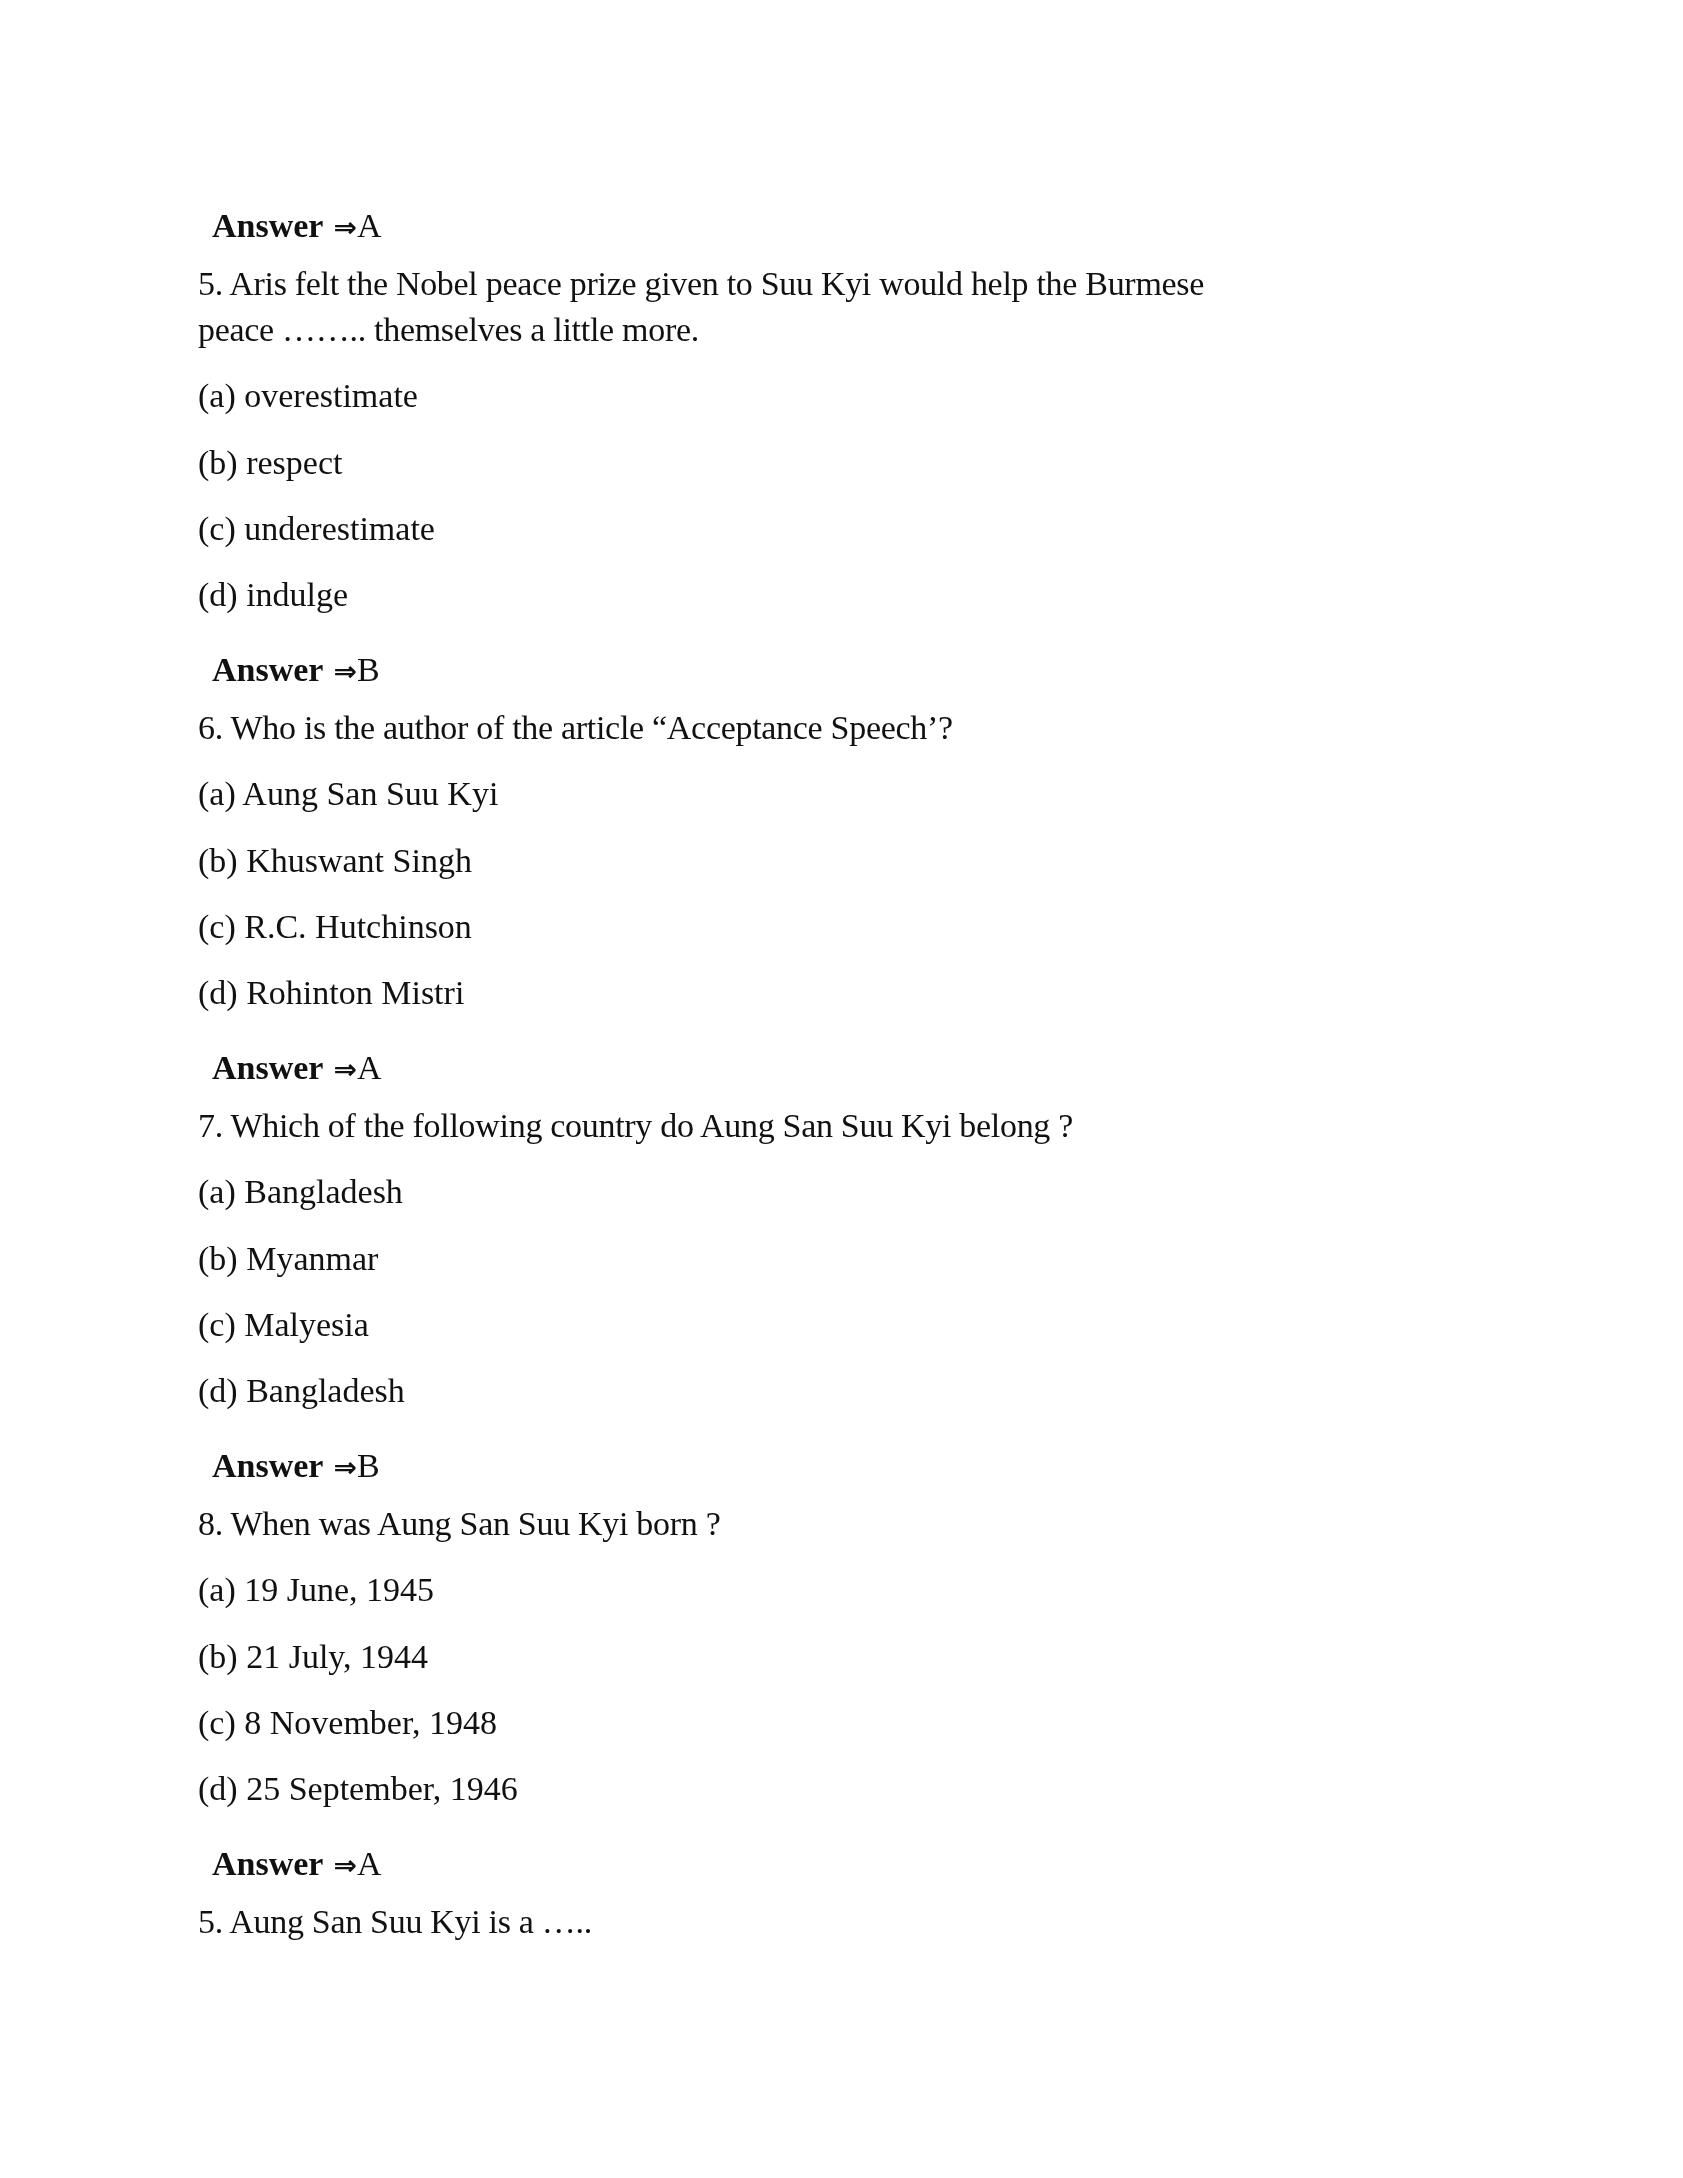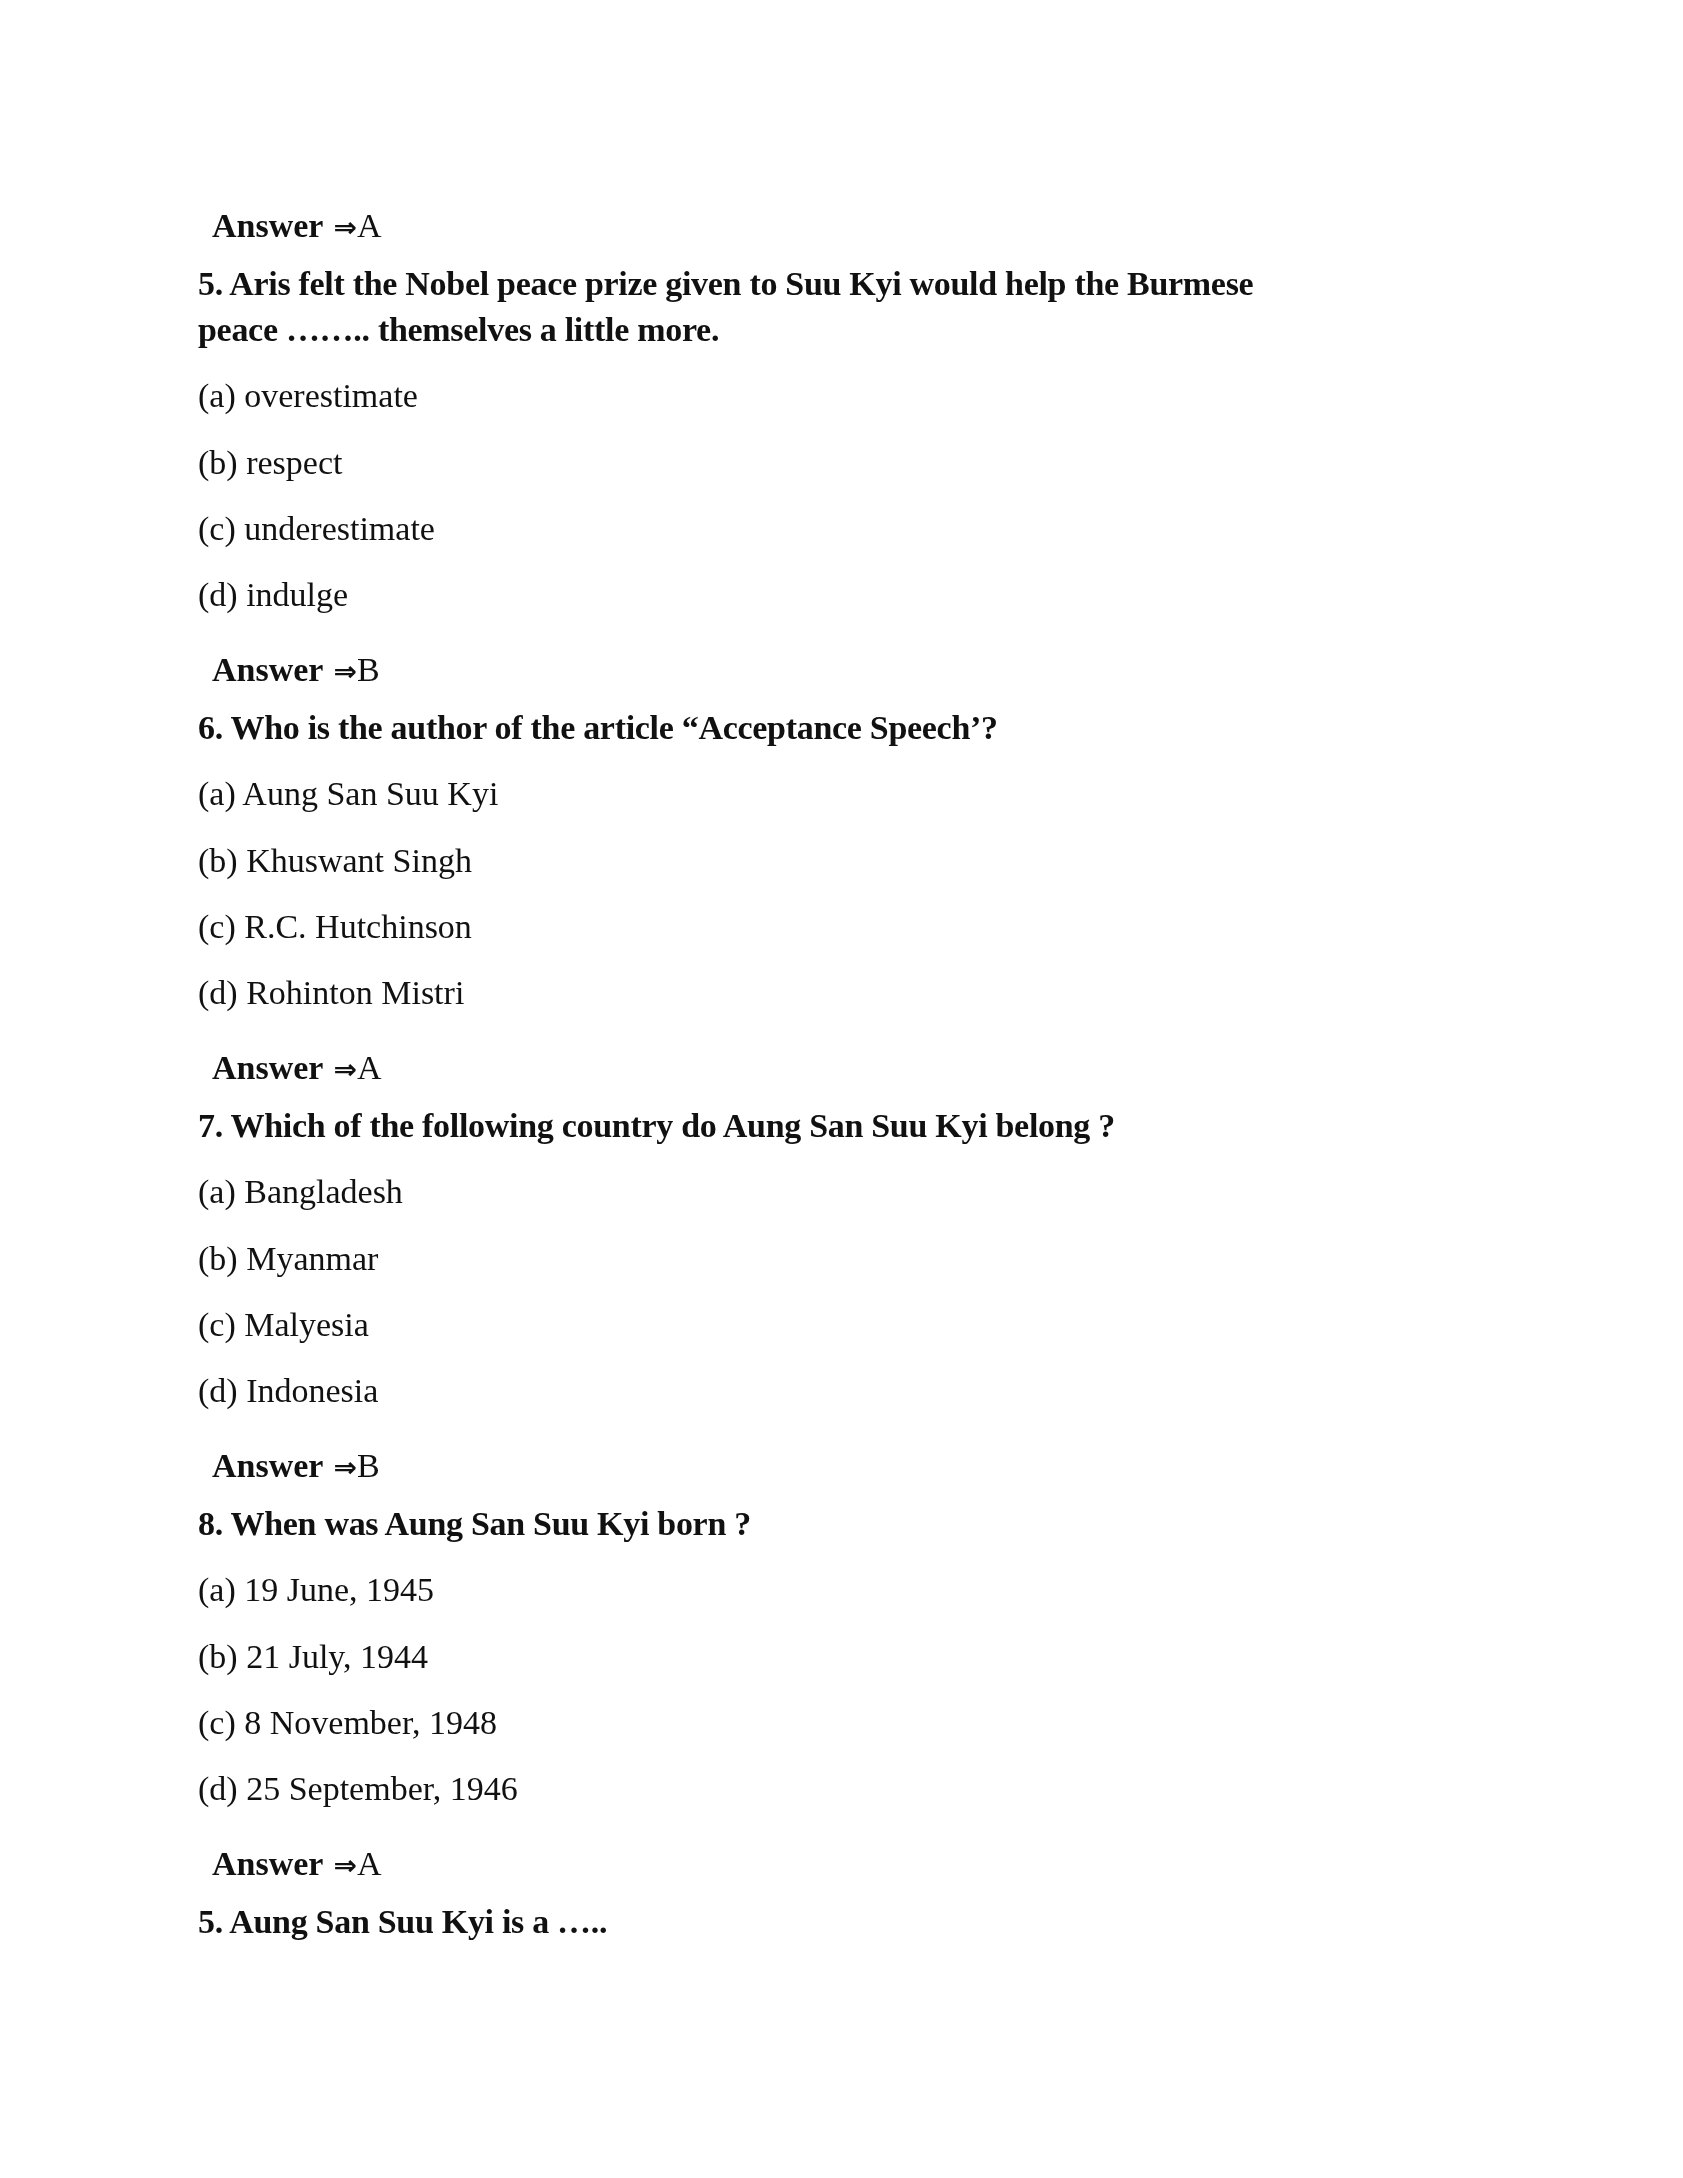--- a/index.html
+++ b/index.html
@@ -1,20 +1,20 @@
 <!DOCTYPE html>
 <html><head>
 <meta charset="utf-8">
 <style>
   html, body { margin: 0; padding: 0; background: #ffffff; }
   body { width: 1683px; height: 2178px; position: relative; overflow: hidden;
          font-family: "Liberation Serif", "DejaVu Serif", serif; color: #111111; }
   .page { position: absolute; left: 0; top: 0; width: 1683px; height: 2178px; }
   .line { position: absolute; left: 198px; font-size: 34px; line-height: 40px; white-space: nowrap; }
-  .q { font-weight: bold; letter-spacing: -0.3px; }
+  .q { font-weight: normal; letter-spacing: -0.3px; }
   .opt { font-weight: normal; }
   .ans { left: 212px; margin-top: 8px; }
   .ans .lbl { font-weight: bold; }
   .ans .arrow { font-family: "DejaVu Sans", sans-serif; font-weight: bold; font-size: 28px; margin-left: 10px; }
   .ans .val { font-weight: normal; }
 </style>
 </head>
 <body>
 
 <div class="page">
@@ -39,21 +39,21 @@
   <div class="line opt" style="top:907px">(c) R.C. Hutchinson</div>
   <div class="line opt" style="top:973px">(d) Rohinton Mistri</div>
   <div class="line ans" style="top:1040px">
     <span class="lbl">Answer</span><span class="arrow">⇒</span><span class="val">A</span>
   </div>
 
   <div class="line q" style="top:1106px">7. Which of the following country do Aung San Suu Kyi belong ?</div>
   <div class="line opt" style="top:1172px">(a) Bangladesh</div>
   <div class="line opt" style="top:1239px">(b) Myanmar</div>
   <div class="line opt" style="top:1305px">(c) Malyesia</div>
-  <div class="line opt" style="top:1371px">(d) Indonesia</div>
+  <div class="line opt" style="top:1371px">(d) Bangladesh</div>
   <div class="line ans" style="top:1438px">
     <span class="lbl">Answer</span><span class="arrow">⇒</span><span class="val">B</span>
   </div>
 
   <div class="line q" style="top:1504px">8. When was Aung San Suu Kyi born ?</div>
   <div class="line opt" style="top:1570px">(a) 19 June, 1945</div>
   <div class="line opt" style="top:1637px">(b) 21 July, 1944</div>
   <div class="line opt" style="top:1703px">(c) 8 November, 1948</div>
   <div class="line opt" style="top:1769px">(d) 25 September, 1946</div>
   <div class="line ans" style="top:1836px">

